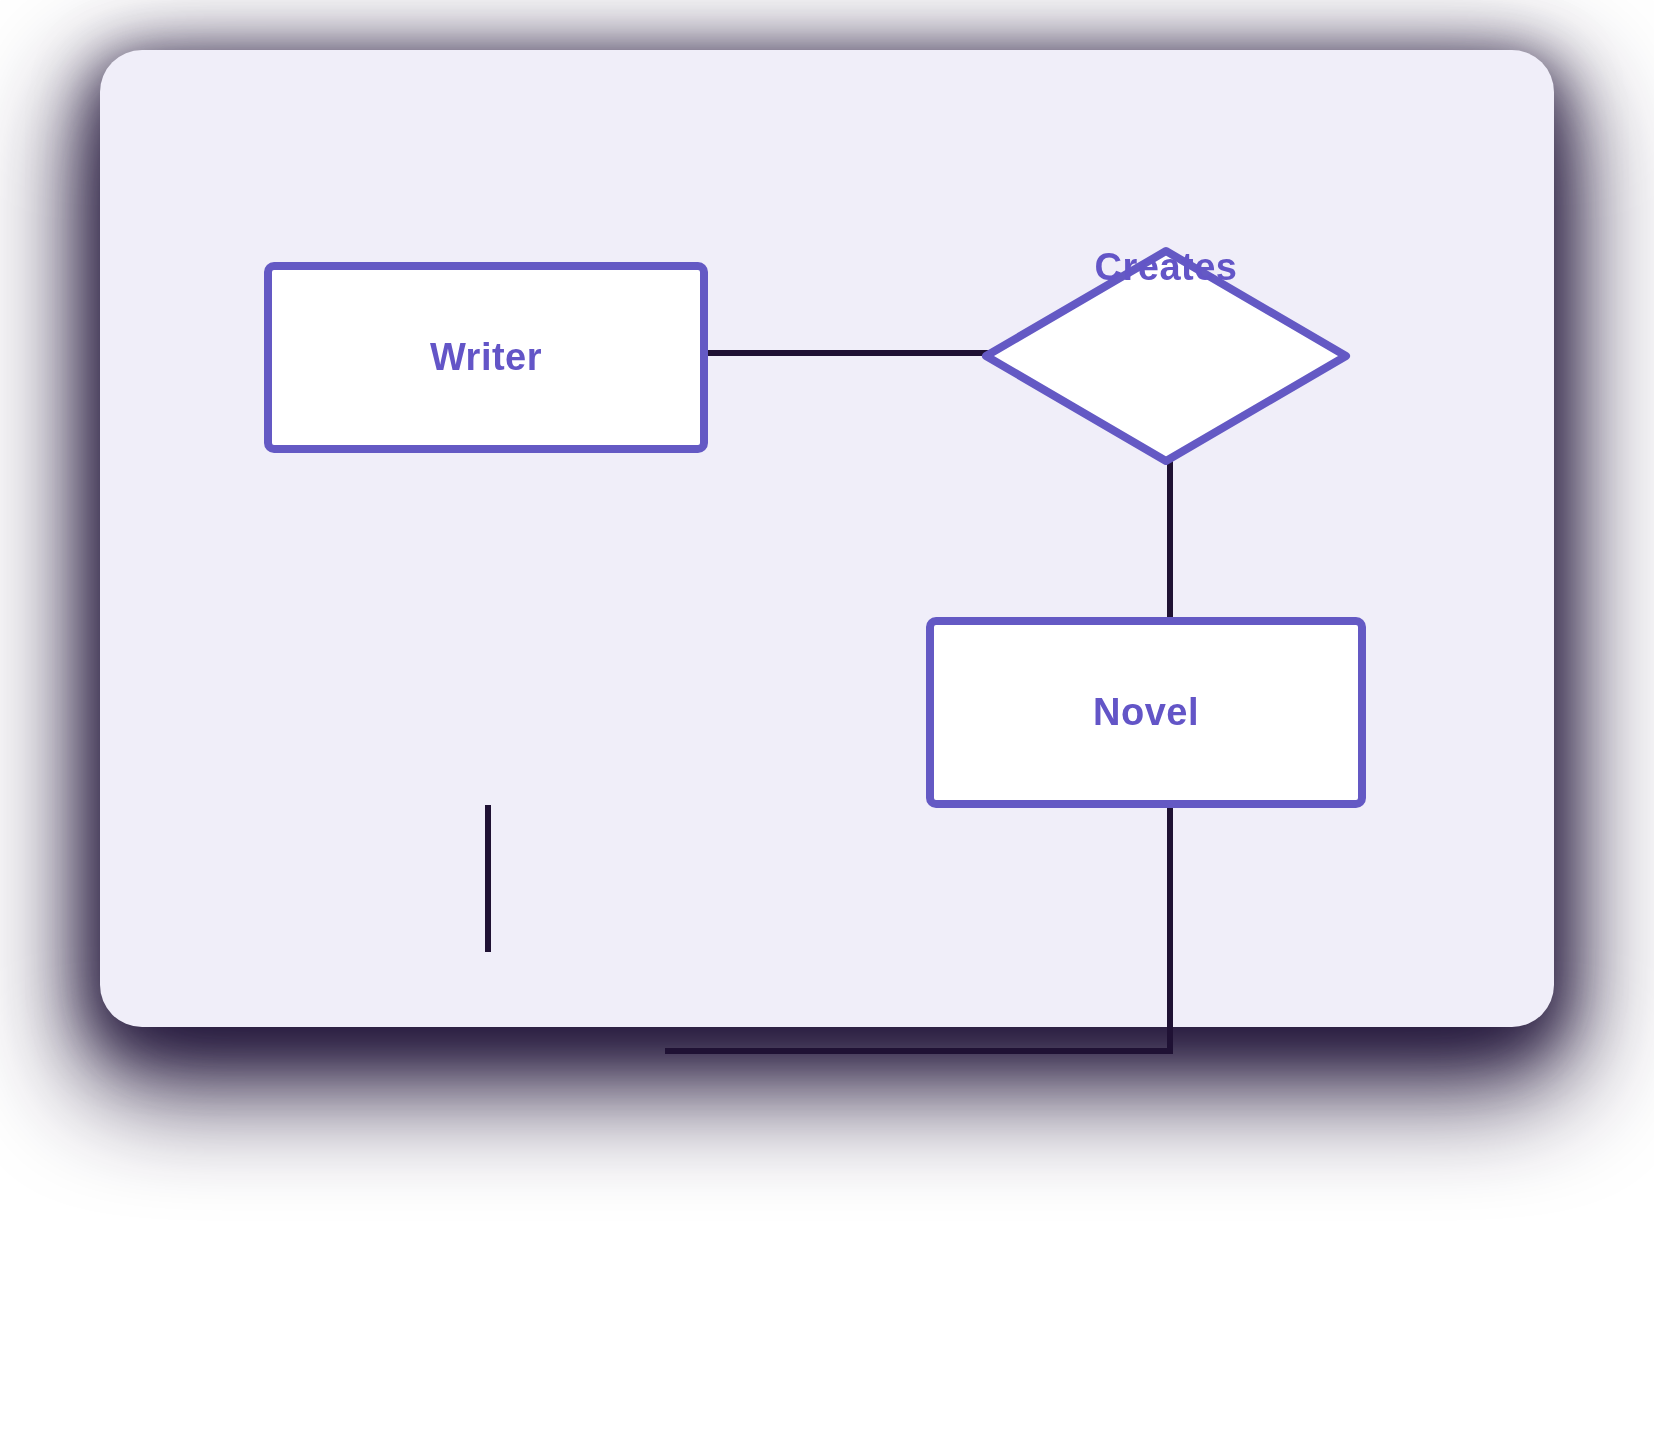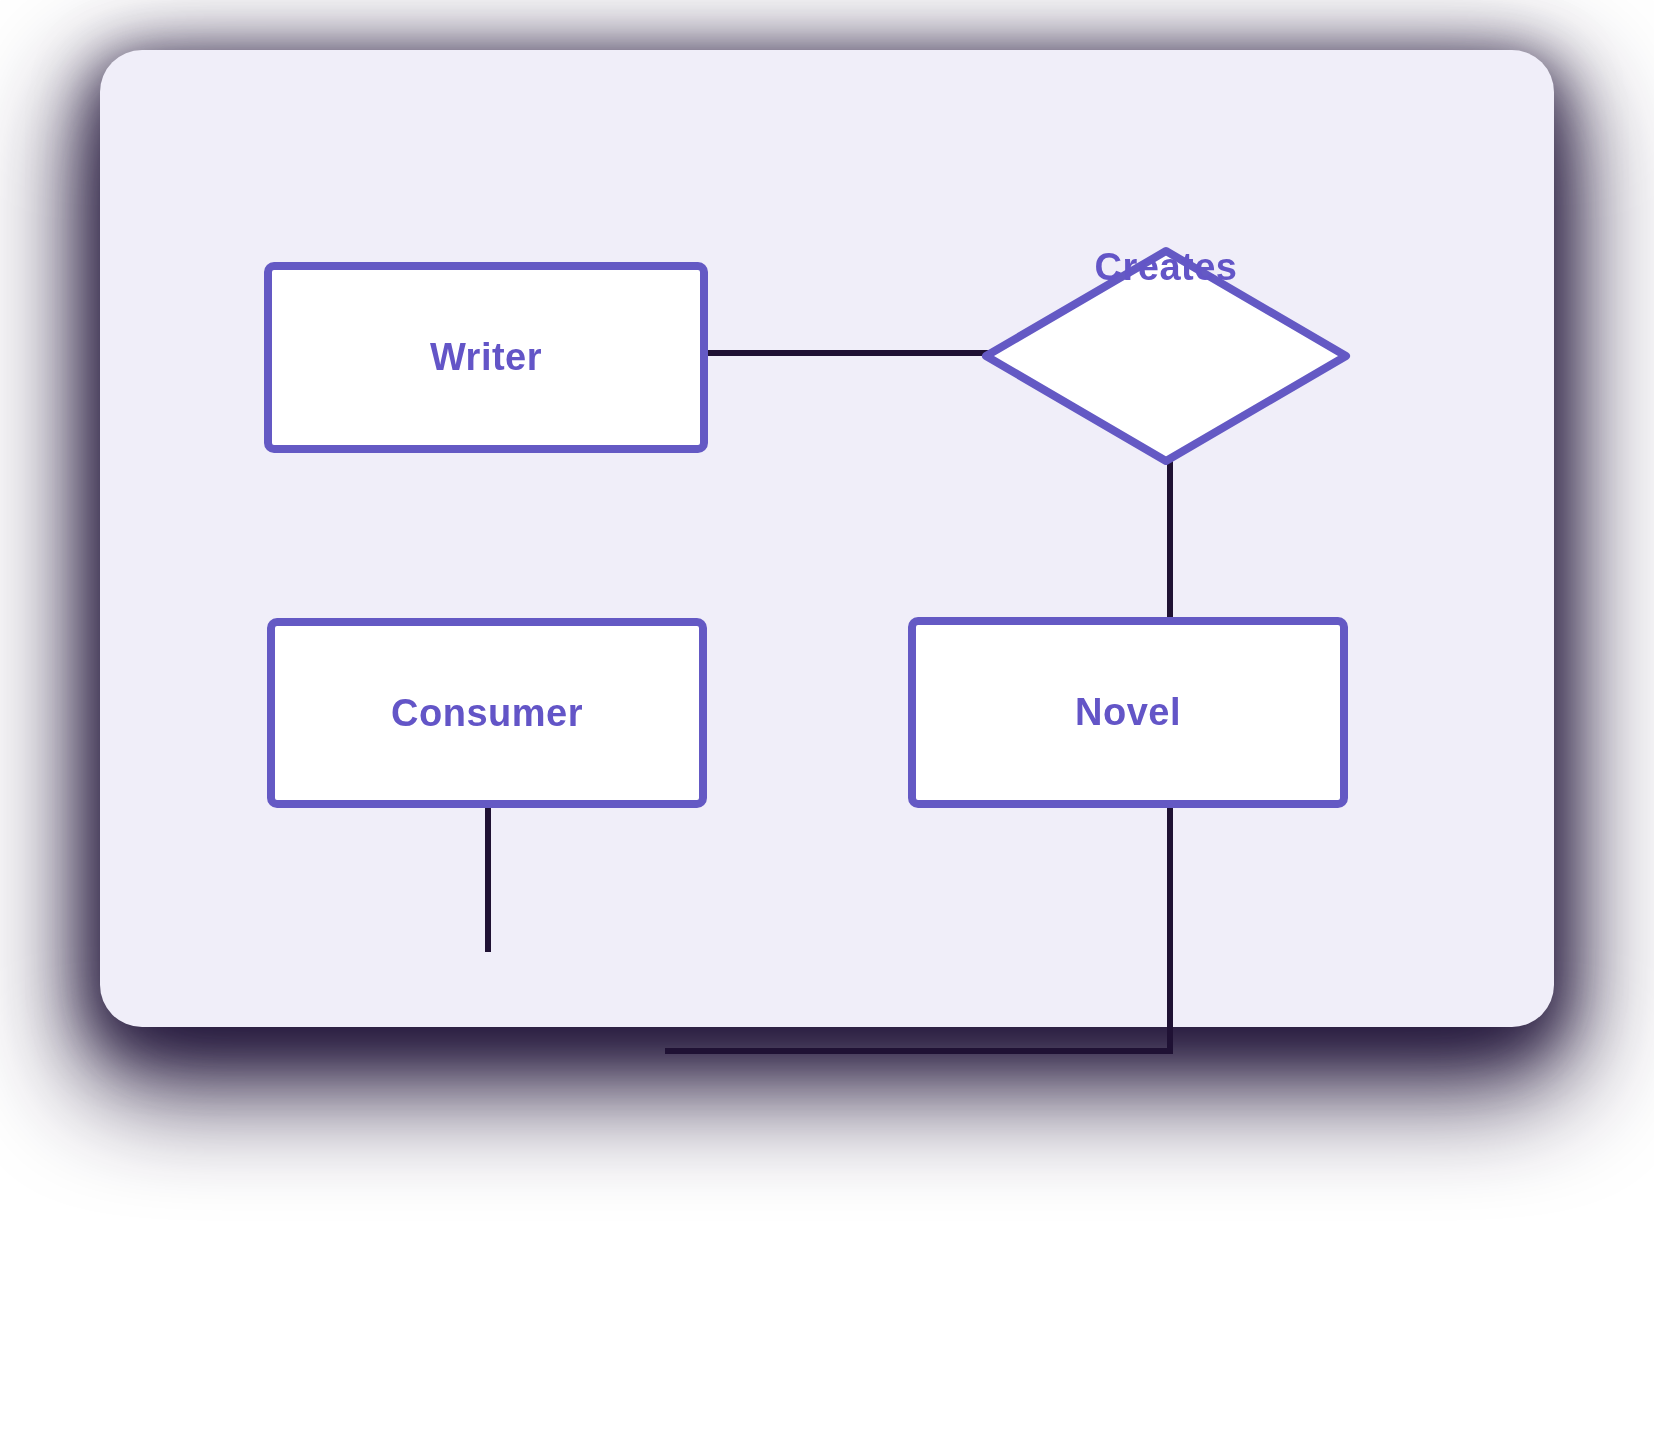--- a/index.html
+++ b/index.html
@@ -63,43 +63,40 @@
   
   .edge-writer-creates  { left: 600px;  top: 300px; width: 292px; height: 6px; }
   .edge-creates-novel   { left: 1067px; top: 405px; width: 6px;   height: 165px; }
   .edge-consumer-buys   { left: 385px;  top: 755px; width: 6px;   height: 147px; }
   .edge-novel-buys-v    { left: 1067px; top: 755px; width: 6px;   height: 249px; }
   .edge-novel-buys-h    { left: 565px;  top: 998px; width: 508px; height: 6px; }
 
   
   .node-writer   { left: 164px; top: 212px; width: 444px; height: 191px; }
   .node-consumer { left: 167px; top: 568px; width: 440px; height: 190px; }
-  .node-novel    { left: 808px; top: 567px; width: 440px; height: 191px; }
+  .node-novel    { left: 826px; top: 567px; width: 440px; height: 191px; }
   .node-creates  { left: 881px; top: 196px; width: 370px; height: 220px; }
   .node-buys     { left: 198px; top: 893px; width: 376px; height: 216px; }
 </style>
 </head>
 <body>
 
 <div class="stage">
   <div class="card">
 
     <div class="edge edge-writer-creates"></div>
     <div class="edge edge-creates-novel"></div>
     <div class="edge edge-consumer-buys"></div>
     <div class="edge edge-novel-buys-v"></div>
     <div class="edge edge-novel-buys-h"></div>
 
     <div class="entity node-writer">
       <span class="label">Writer</span>
     </div>
 
-    <div class="entity node-consumer">
-      <span class="label">Consumer</span>
-    </div>
 
     <div class="entity node-novel">
       <span class="label">Novel</span>
     </div>
 
     <div class="rel node-creates">
       <svg viewBox="0 0 370 220" aria-hidden="true">
         <polygon points="5,110 185,5 365,110 185,215"></polygon>
       </svg>
       <span class="label">Creates</span>

